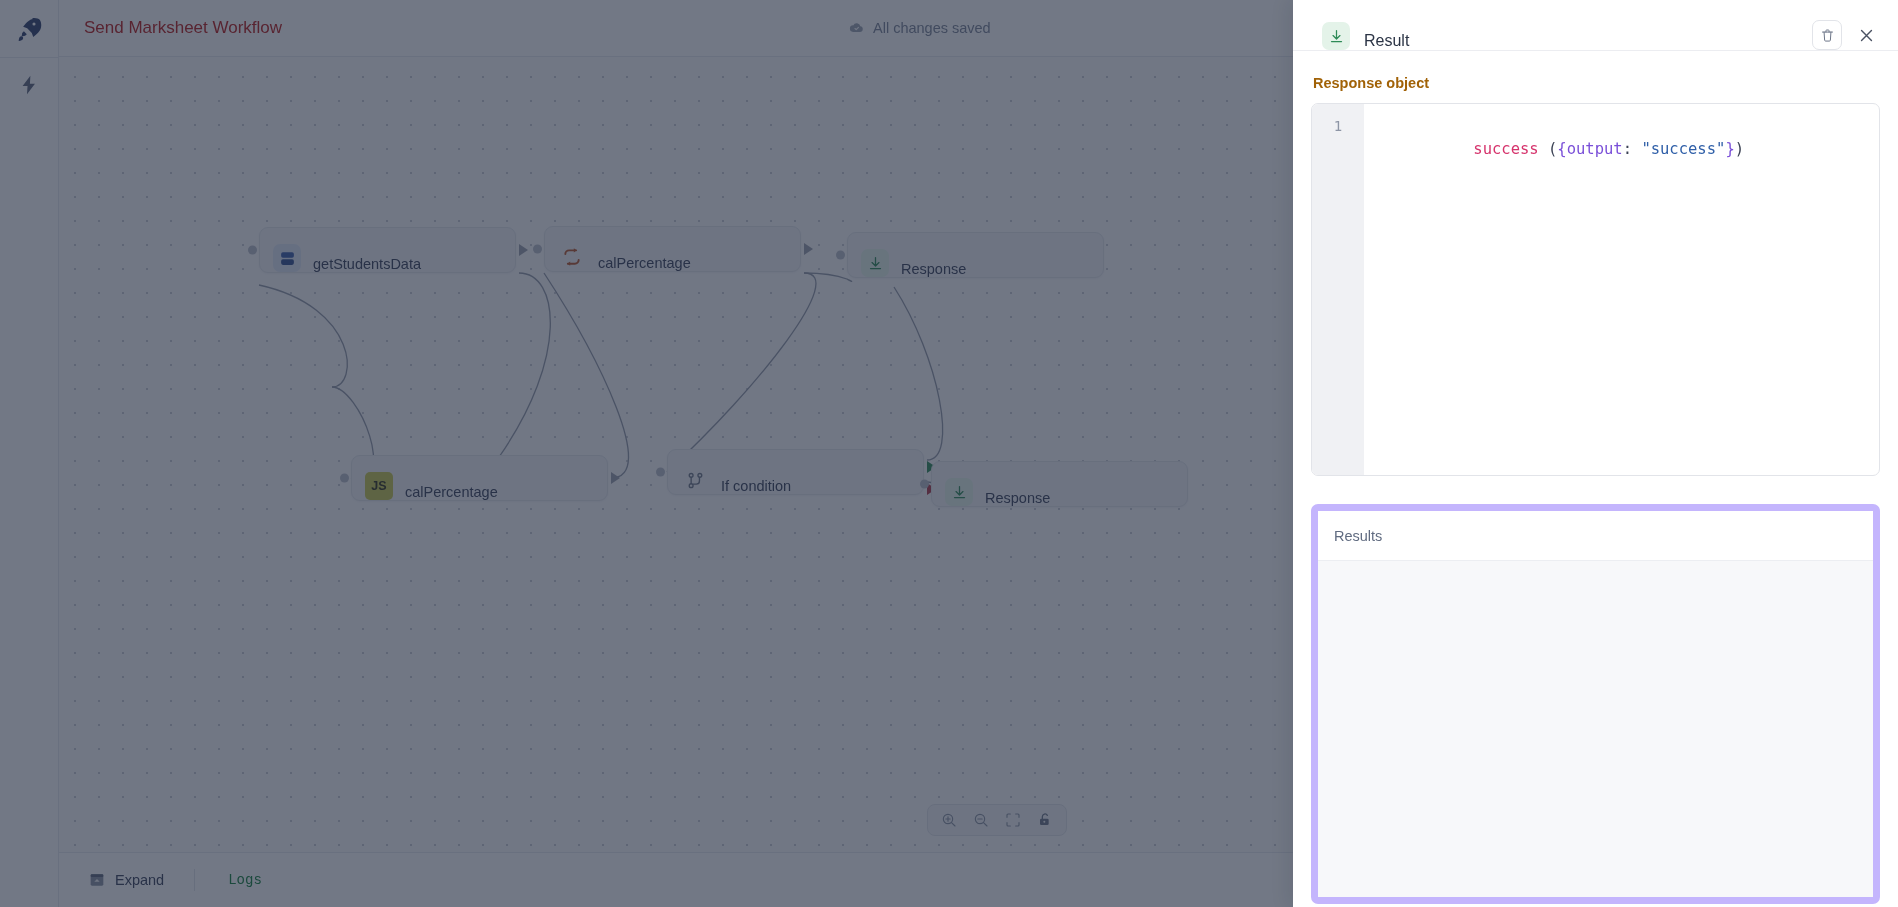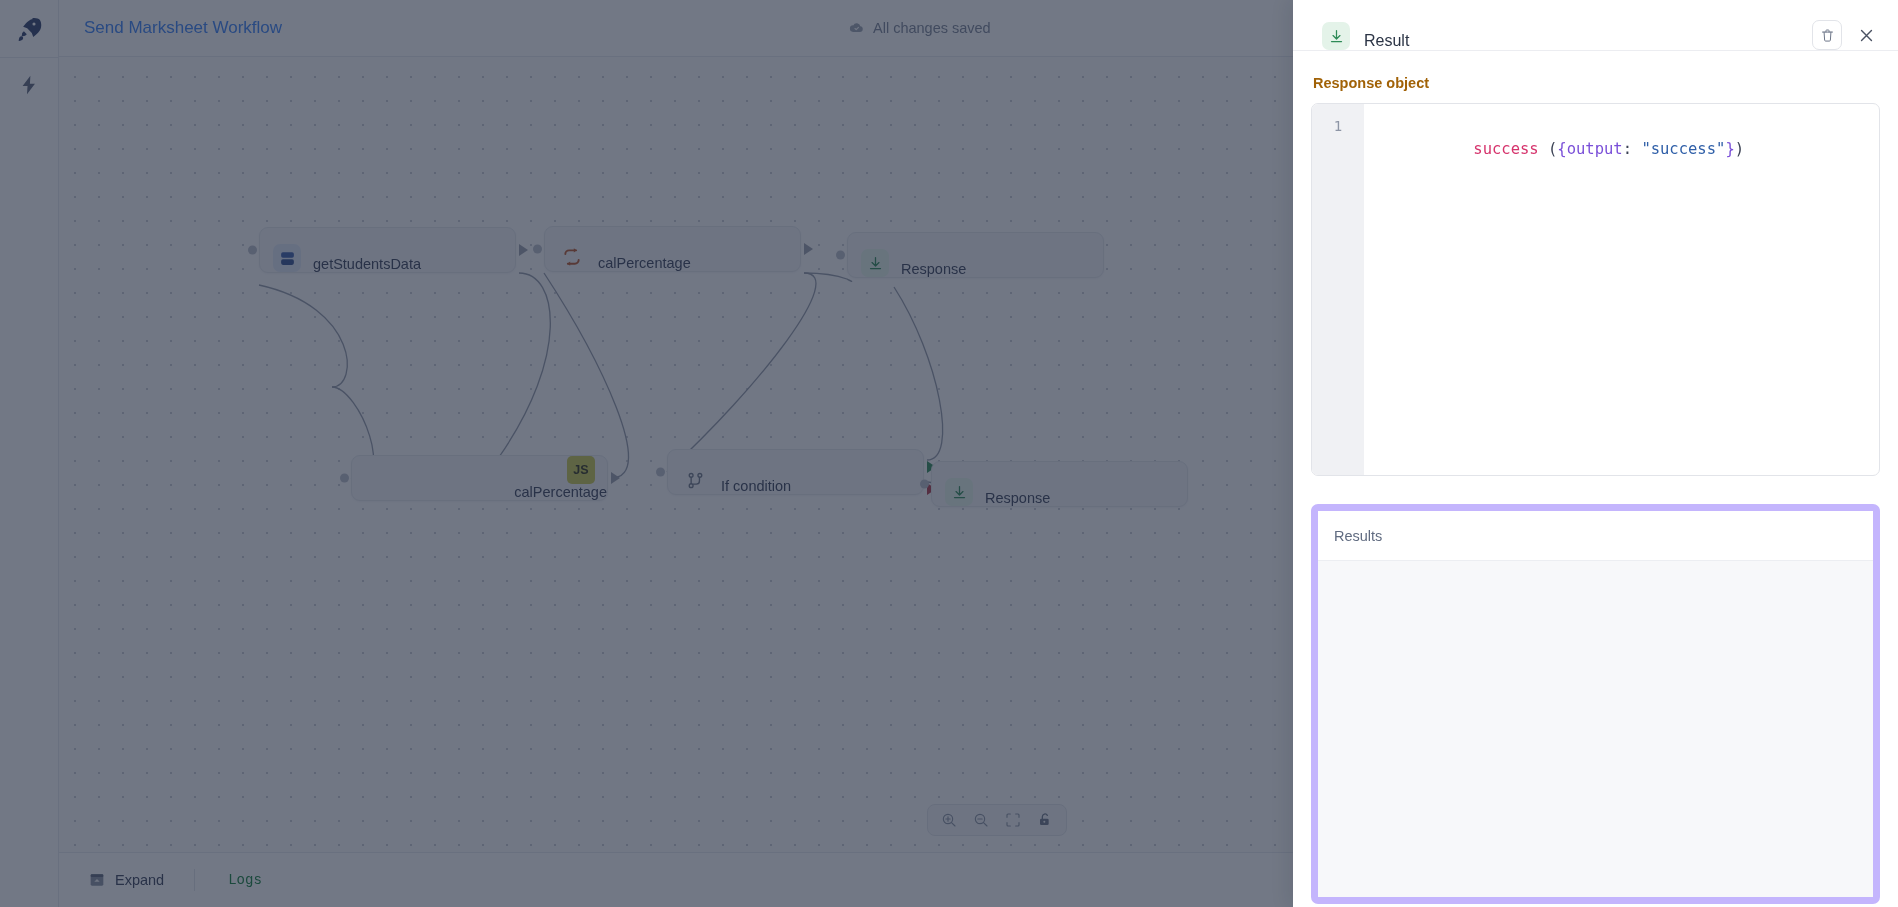--- a/index.html
+++ b/index.html
@@ -24,21 +24,21 @@
   .rail-sep { width: 59px; height: 1px; background: #e7e9ee; }
   .rail-item { width: 59px; height: 54px; display: flex; align-items: center; justify-content: center; cursor: pointer; }
 
   
   .topbar {
     position: absolute; left: 59px; top: 0; right: 0; height: 57px;
     background: #ffffff; border-bottom: 1px solid #e7e9ee;
     display: flex; align-items: center;
   }
   .wf-title {
-    margin-left: 25px; font-size: 17px; color: #3b82f6; font-weight: 400;
+    margin-left: 25px; font-size: 17px; color: #b91c1c; font-weight: 400;
     white-space: nowrap;
   }
   .save-state {
     position: absolute; left: 790px; top: 50%; transform: translateY(-50%);
     display: flex; align-items: flex-start; gap: 9px;
     font-size: 14.5px; color: #7b8497;
   }
 
   
   .canvas {
@@ -234,21 +234,21 @@
           <svg width="17" height="17" viewBox="0 0 24 24">
             <rect x="3" y="3" width="18" height="8" rx="2.5" fill="#3b5ca8"></rect>
             <rect x="3" y="13" width="18" height="8" rx="2.5" fill="#33508f"></rect>
           </svg>
         </div>
         <div class="node-label">getStudentsData</div>
         <div class="handle-in"></div>
         <div class="handle-out"></div>
       </div>
 
-      <div class="node" style="left:292px; top:398px; width:257px;flex-direction:column;">
+      <div class="node" style="left:292px; top:398px; width:257px;">
         <div class="node-ico" style="background:#c8c84f; border-radius:5px;">
           <span style="font-family:'Liberation Sans',sans-serif; font-size:12.5px; font-weight:700; color:#33331c;">JS</span>
         </div>
         <div class="node-label">calPercentage</div>
         <div class="handle-in"></div>
         <div class="handle-out"></div>
       </div>
 
       <div class="node" style="left:485px; top:169px; width:257px;">
         <div class="node-ico">

